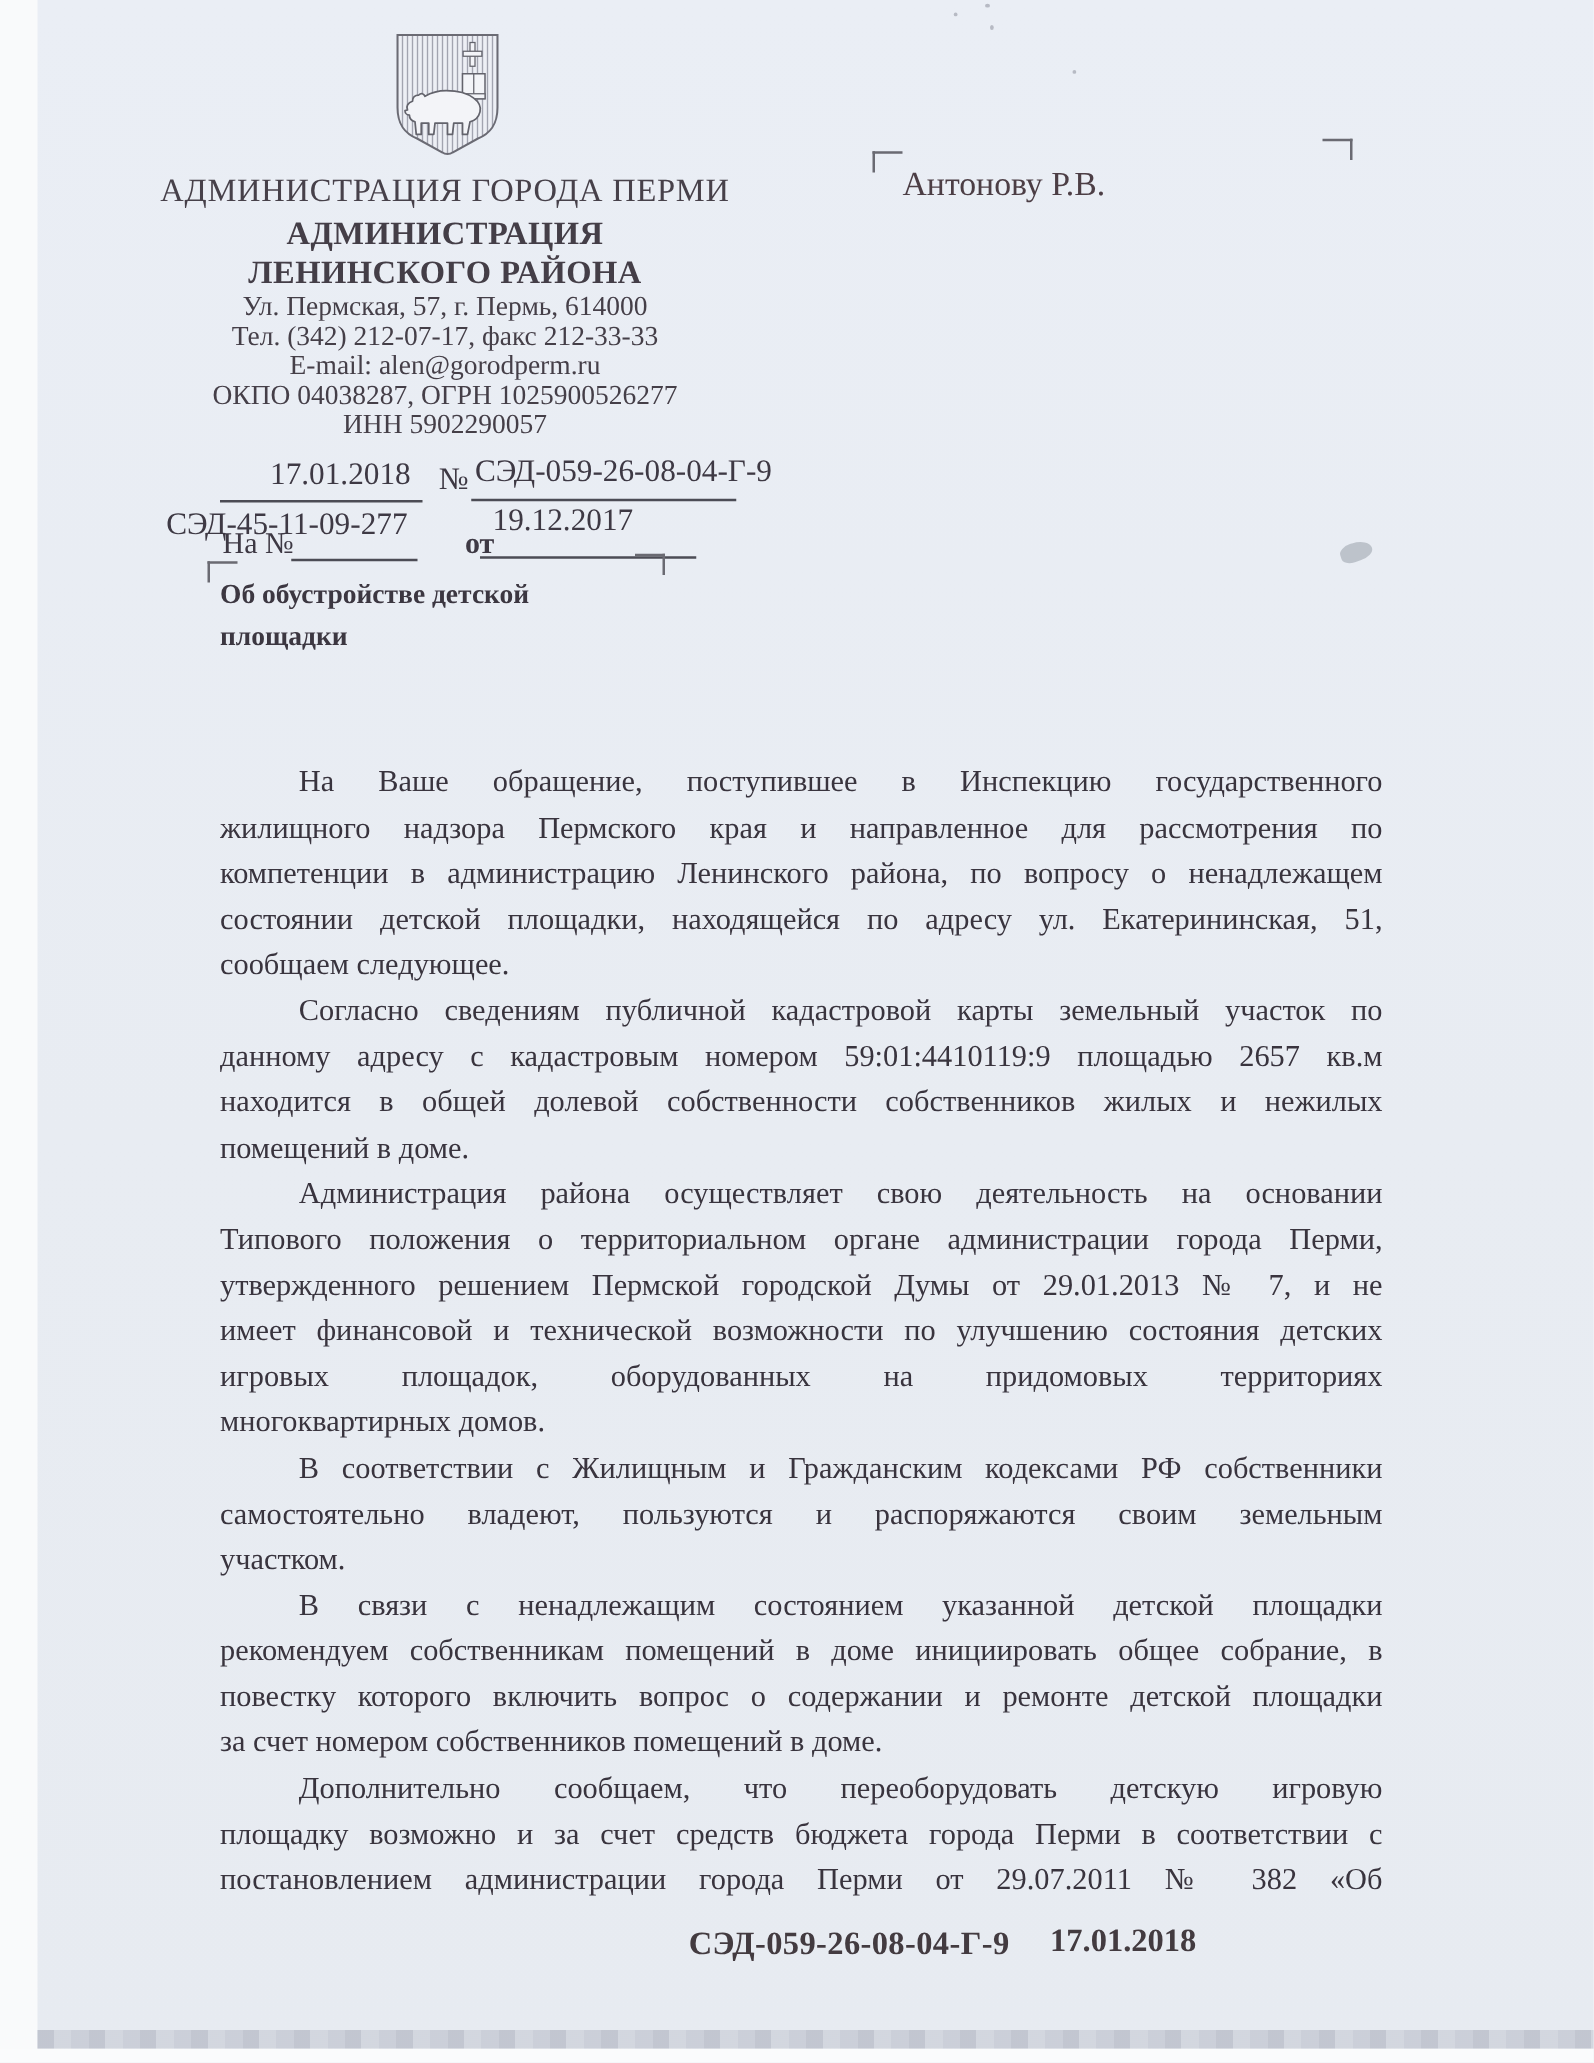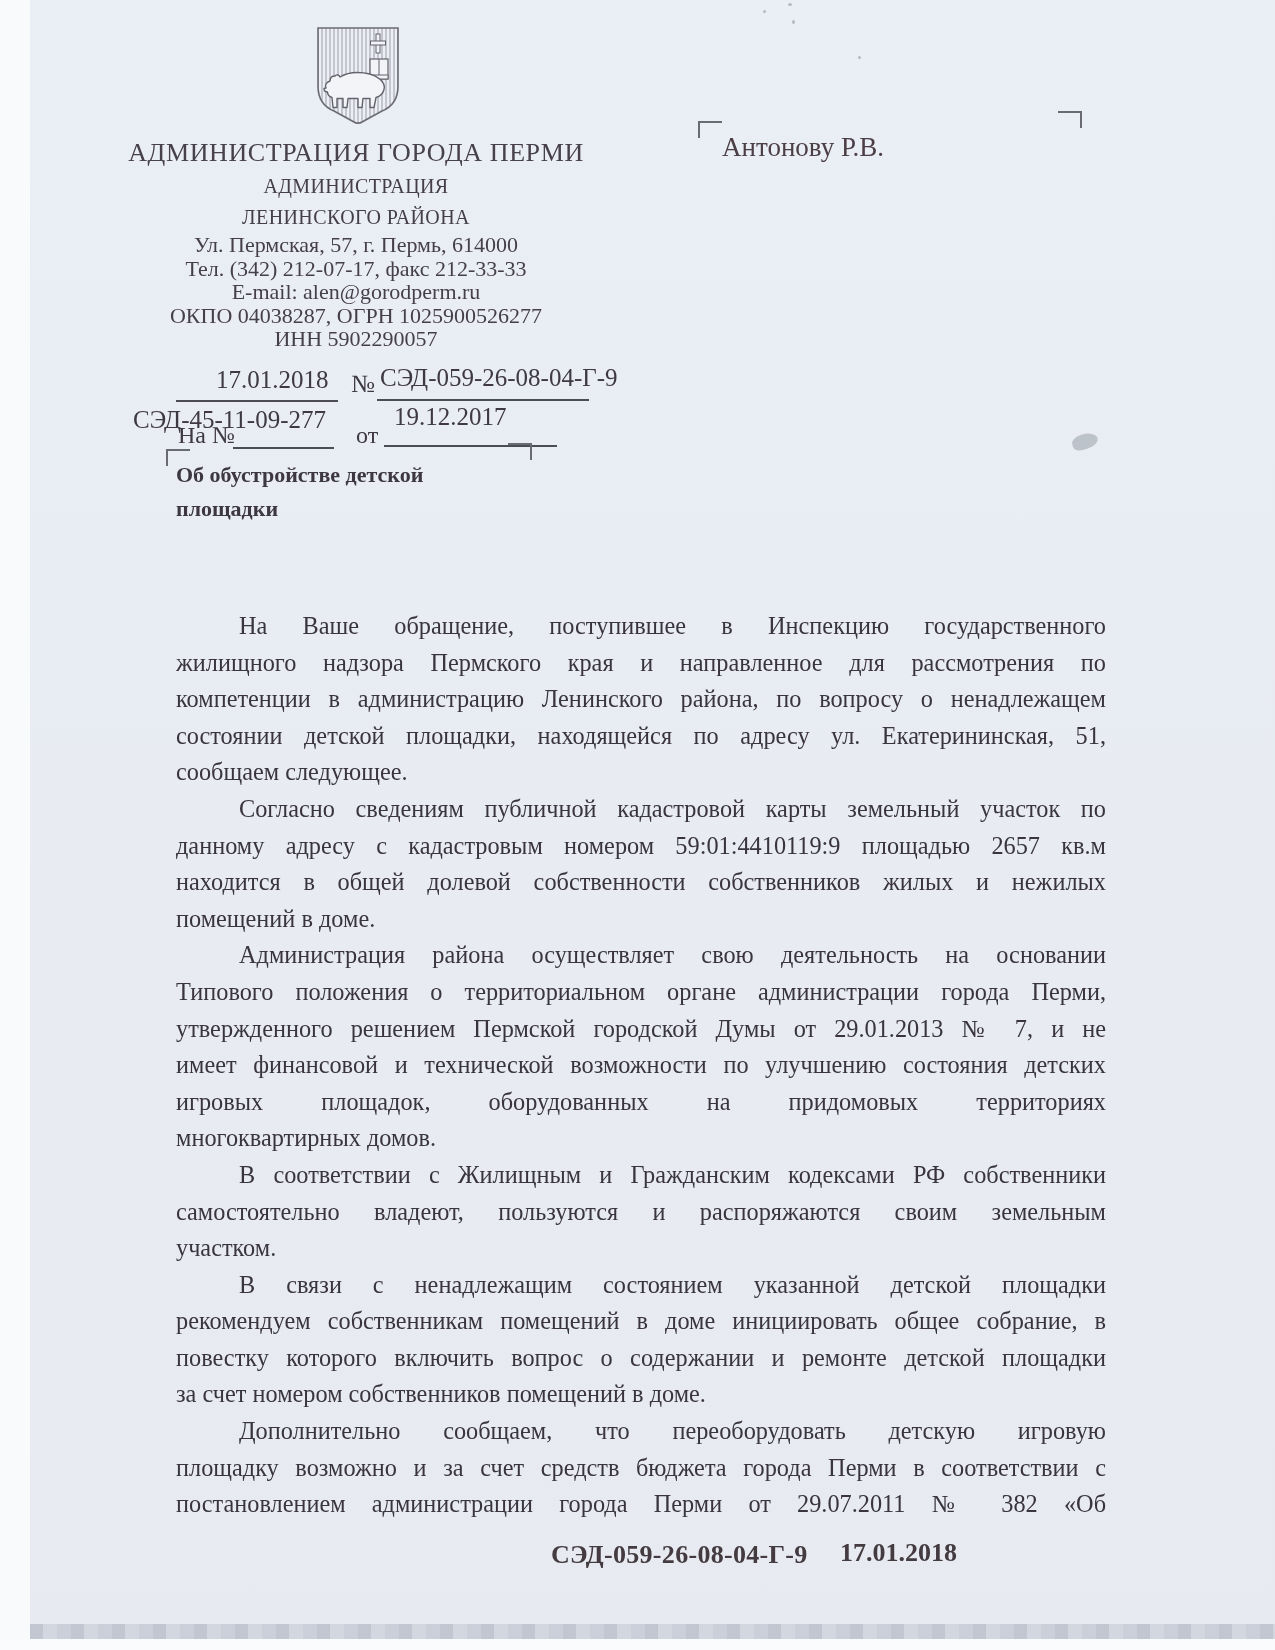--- a/index.html
+++ b/index.html
@@ -8,21 +8,21 @@
         font-family:"Liberation Serif","DejaVu Serif",serif;color:#39343e;}
   .edge-left{position:absolute;left:0;top:0;width:30px;height:1650px;background:#f9fafb;}
   .edge-bottom-band{position:absolute;left:30px;right:0;top:1624px;height:15px;opacity:.75;
         background:repeating-linear-gradient(90deg,#b6bac6 0 13px,#ccd0d9 13px 27px,#c2c6d1 27px 41px);}
   .edge-bottom-white{position:absolute;left:0;right:0;top:1639px;height:11px;background:#fafbfc;}
 
   .emblem{position:absolute;left:316px;top:26px;}
 
   .letterhead{position:absolute;left:106px;top:138px;width:500px;text-align:center;color:#453f48;}
   .org-parent{font-size:26px;letter-spacing:.6px;color:#47414a;margin-bottom:3px;}
-  .org-name{font-size:20px;font-weight:normal;line-height:31px;color:#443e47;letter-spacing:.4px;}
+  .org-name{font-size:26px;font-weight:bold;line-height:31px;color:#443e47;letter-spacing:.4px;}
   .contact{font-size:22px;line-height:22.5px;margin-top:1px;}
 
   .addressee{position:absolute;left:722px;top:132px;font-size:27px;color:#4c3e45;}
 
   .bracket{position:absolute;width:22px;height:15px;}
   .bracket.tl{border-top:2px solid #6a6a72;border-left:2px solid #6a6a72;}
   .bracket.tr{border-top:2px solid #6a6a72;border-right:2px solid #6a6a72;}
 
   .ref{position:absolute;font-size:25px;color:#3e3944;white-space:nowrap;}
   .rule{position:absolute;height:0;border-bottom:2px solid #4c4c55;}
@@ -93,21 +93,21 @@
 
   <div class="ref" style="left:216px;top:366px;">17.01.2018</div>
   <div class="rule" style="left:176px;top:400px;width:162px;"></div>
   <div class="ref" style="left:351px;top:370px;">№</div>
   <div class="ref" style="left:380px;top:364px;">СЭД-059-26-08-04-Г-9</div>
   <div class="rule" style="left:377px;top:399px;width:212px;"></div>
 
   <div class="ref" style="left:133px;top:406px;">СЭД-45-11-09-277</div>
   <div class="ref" style="left:178px;top:422px;font-size:24px;">На №</div>
   <div class="rule" style="left:233px;top:447px;width:101px;"></div>
-  <div class="ref" style="left:356px;top:422px;font-size:24px;">от</div>
+  <div class="ref" style="left:372px;top:422px;font-size:24px;font-weight:bold;">от</div>
   <div class="ref" style="left:394px;top:403px;">19.12.2017</div>
   <div class="rule" style="left:384px;top:445px;width:173px;"></div>
 
   <div class="bracket tl" style="left:166px;top:449px;"></div>
   <div class="bracket tr" style="left:508px;top:443px;"></div>
   <div class="subject">
     <div>Об обустройстве детской</div>
     <div>площадки</div>
   </div>
 

